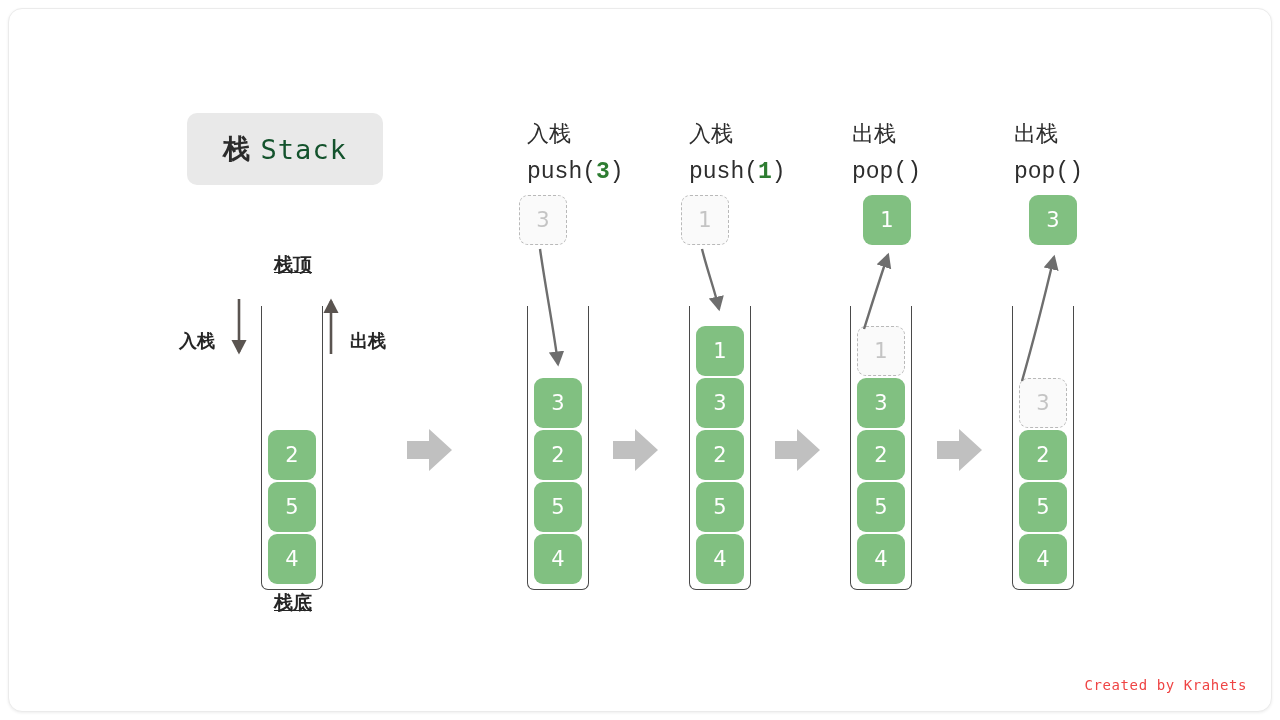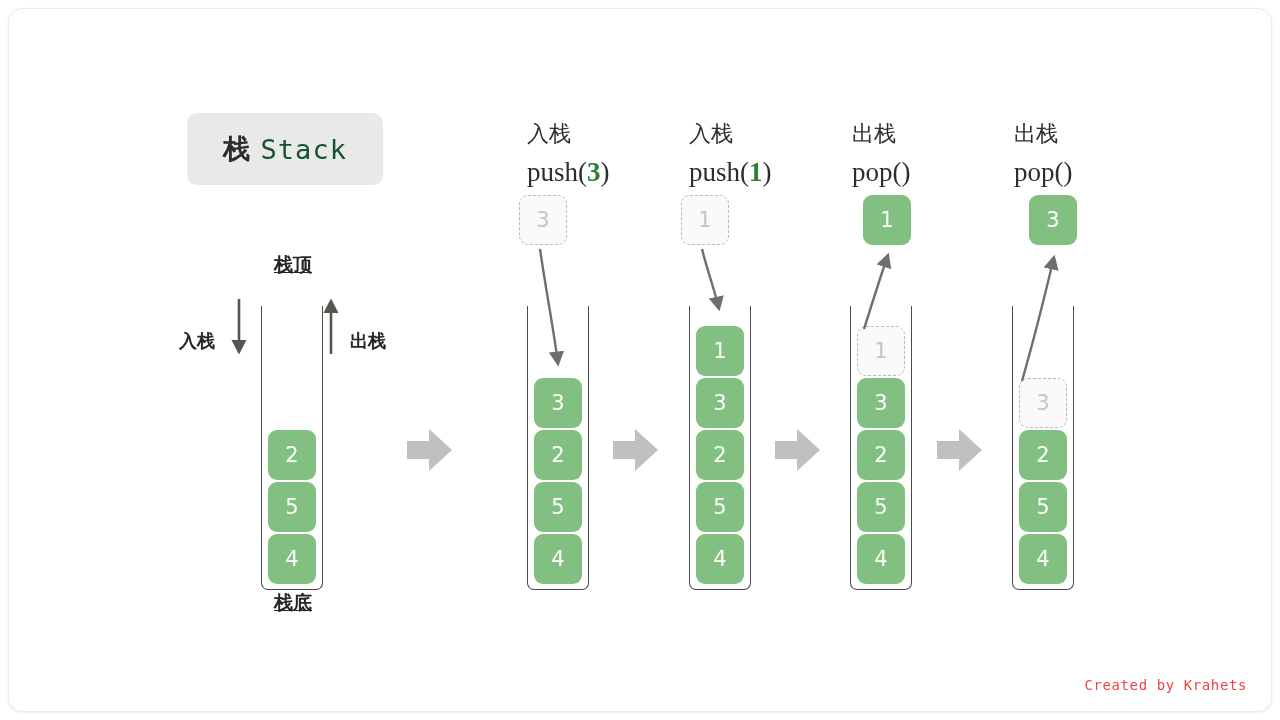--- a/index.html
+++ b/index.html
@@ -68,22 +68,22 @@
   .col-head {
     position: absolute;
     width: 190px;
     line-height: 38px;
   }
   .col-head .h-cn {
     font-family: "DejaVu Sans", sans-serif;
     font-size: 22px; color: #2d2d2d; display: block;
   }
   .col-head .h-code {
-    font-family: Liberation Serif, serif;
-    font-size: 27px; color: #2d2d2d; display: block; white-space: pre;
+    font-family: Liberation Mono, monospace;
+    font-size: 23px; color: #2d2d2d; display: block; white-space: pre;
   }
   .col-head .h-code .num { color: #2e7d32; font-weight: bold; }
 
   
   .stack {
     position: absolute;
     width: 62px;
   }
   .stack .tube {
     position: absolute;

